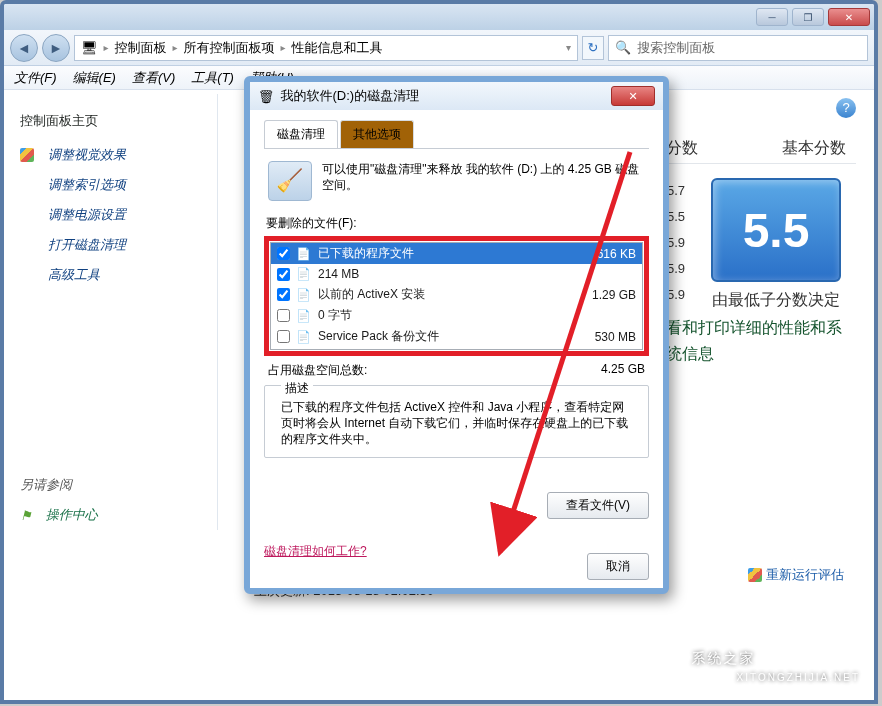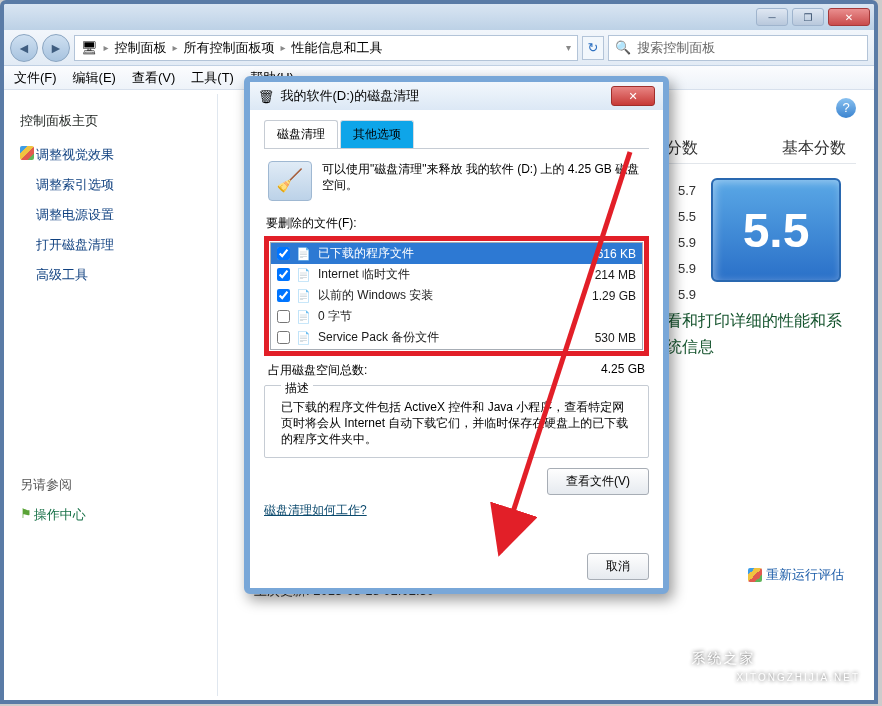--- a/index.html
+++ b/index.html
@@ -7,65 +7,65 @@
   .outer-window { position:absolute; top:0; left:0; width:878px; height:704px; border:4px solid #5a7ba6; border-radius:6px 6px 0 0; background:#fff; overflow:hidden; }
   .title-bar { height:26px; background:linear-gradient(#d9e5f2,#bcd1e6); display:flex; align-items:center; justify-content:flex-end; padding:0 4px; }
   .win-btn { width:32px; height:18px; background:linear-gradient(#dfe7f2,#b8c8dc); border:1px solid #9fb4cd; border-radius:3px; margin-left:4px; display:flex; align-items:center; justify-content:center; font-size:10px; color:#3a5270; }
   .win-btn.close { background:linear-gradient(#ea8f8f,#c94b4b); border-color:#a53939; color:#fff; width:42px; }
   .nav-bar { height:36px; background:linear-gradient(#f2f6fb,#e2ebf5); border-bottom:1px solid #c0d0e3; display:flex; align-items:center; padding:0 6px; gap:4px; }
   .nav-back, .nav-fwd { width:28px; height:28px; border-radius:50%; background:linear-gradient(#cfe0f1,#a8c3df); border:1px solid #8aa5c1; display:flex; align-items:center; justify-content:center; color:#3f5d80; font-size:14px; }
   .crumb-box { flex:1; height:26px; background:#fff; border:1px solid #b3c4d8; display:flex; align-items:center; padding:0 6px; font-size:13px; gap:6px; }
   .crumb-box .sep { color:#888; font-size:10px; }
   .refresh-icon { width:22px; height:24px; border:1px solid #b3c4d8; background:#f2f7fc; display:flex; align-items:center; justify-content:center; color:#2e71c1; font-size:13px; }
   .search-box { width:260px; height:26px; background:#fff; border:1px solid #b3c4d8; display:flex; align-items:center; padding:0 6px; font-size:13px; color:#777; gap:6px; }
-  .menu-bar { height:24px; background:linear-gradient(#fbfcfe,#eef3f9); border-bottom:1px solid #d7e0ec; display:flex; align-items:center; padding-left:10px; gap:16px; font-size:13px; }
-  .content-area { position:absolute; top:90px; left:4px; right:4px; bottom:4px; background:#fff; display:flex; }
+  .menu-bar { height:24px; background:linear-gradient(#fbfcfe,#eef3f9); border-bottom:1px solid #d7e0ec; display:flex; align-items:center; padding-left:10px; gap:16px; font-size:13px;font-style:italic; }
+  .content-area { position:absolute; top:90px; left:4px; right:4px; bottom:4px; background:#fff; display:flex;flex-direction:column; }
   .sidebar { width:210px; border-right:1px solid #e0e7ef; padding:14px 0 0 0; font-size:13px; }
   .sidebar .hdr { padding:4px 12px 10px; font-size:13px; color:#1b201d; }
   .sidebar ul { list-style:none; }
-  .sidebar li { padding:6px 12px; display:flex; align-items:flex-start; gap:2px; color:#104180; cursor:default; }
+  .sidebar li { padding:6px 12px; display:flex; align-items:center; gap:14px; color:#104180; cursor:default;font-style:italic; }
   .sidebar li.sec { margin-top:180px; color:#555; }
   .sidebar li.sec2 { color:#177047; }
   .shield { width:14px; height:14px; background:linear-gradient(135deg,#3e9de6 25%,#f0c340 25%,#f0c340 50%,#e05a4e 50%,#e05a4e 75%,#5fb45a 75%); border-radius:2px; }
   .main-pane { flex:1; background:#fff; padding-top:420px; font-size:13px; }
   .score-head { display:flex; justify-content:space-between; padding:4px 10px; color:#333; border-bottom:1px solid #e2e6eb; }
   .score-tile { width:130px; height:104px; background:linear-gradient(#5aa8e6,#2a70c8); border:2px solid #2968b0; border-radius:6px; margin:14px auto 4px; color:#fff; font-size:48px; font-weight:bold; display:flex; align-items:center; justify-content:center; box-shadow:inset 2px 2px 8px rgba(255,255,255,.4); }
   .score-caption { text-align:center; color:#333; padding:4px 10px; }
   .main-link { color:#14532d; padding-left:10px; line-height:26px; }
   .help-icon { position:absolute; right:18px; top:94px; width:20px; height:20px; border-radius:50%; background:linear-gradient(#89c1f0,#3b84d0); color:#fff; text-align:center; line-height:20px; font-size:13px; }
   .foot { position:absolute; left:250px; bottom:100px; font-size:13px; color:#333; }
   .rerun { position:absolute; right:30px; bottom:116px; font-size:13px; color:#1a5ba8; display:flex; align-items:center; gap:4px; }
 
   .dialog { position:absolute; left:244px; top:76px; width:425px; height:518px; background:#fff; border:6px solid #79a7d8; border-radius:6px; box-shadow:4px 6px 14px rgba(0,0,0,.4); }
   .dlg-title { height:28px; background:linear-gradient(#f2f7fc,#dce8f5); display:flex; align-items:center; padding:0 8px; gap:6px; font-size:13px; }
   .dlg-title .spacer { flex:1; }
   .dlg-close { width:44px; height:20px; background:linear-gradient(#e88583,#c73a37); border:1px solid #a02e2b; border-radius:3px; color:#fff; display:flex; align-items:center; justify-content:center; font-size:11px; }
   .dlg-body { padding:10px 14px; font-size:12px; }
   .tabs { display:flex; border-bottom:1px solid #c6ccd4; }
   .tab { padding:5px 12px; border:1px solid #c6ccd4; border-bottom:none; background:#fff; margin-right:2px; border-radius:3px 3px 0 0; font-size:12px; }
-  .tab:not(.active){ background:#0ea5e9; border-color:#d6dbe1; }
+  .tab:not(.active){ background:#a16207; border-color:#d6dbe1; }
   .desc-row { display:flex; gap:10px; margin:12px 4px 14px; }
   .desc-row .ico { width:44px; height:40px; background:linear-gradient(#e0ebf6,#bcd2e8); border:1px solid #9fb8d2; border-radius:4px; display:flex; align-items:center; justify-content:center; font-size:22px; color:#3d77b6; }
   .desc-text { flex:1; font-size:12px; line-height:16px; }
   .files-label { margin:6px 0 4px 2px; }
   .list-box { border:5px solid #e21f28; padding:1px; }
   .file-list { border:1px solid #a7adb5; height:108px; overflow:hidden; }
   .file-row { display:flex; align-items:center; padding:2px 6px; gap:6px; font-size:12px; color:#1a1a1a; }
   .file-row.selected { background:#2d79d3; color:#fff; }
   .file-row .icon { width:16px; height:16px; display:inline-flex; align-items:center; justify-content:center; }
   .file-row .name { flex:1; }
   .file-row .size { text-align:right; }
   .file-row input { margin:0; }
   .total-row { display:flex; justify-content:space-between; padding:6px 4px 2px; font-size:12px; }
   .desc-group { border:1px solid #c6ccd4; border-radius:2px; padding:2px 16px 10px; margin-top:4px; }
   .desc-group .legend { position:relative; top:-8px; background:#fff; display:inline-block; padding:0 4px; font-size:12px; }
   .desc-group .text { font-size:12px; line-height:16px; margin-top:-6px; }
   .view-btn-row { display:flex; justify-content:flex-end; margin-top:10px; }
-  .btn { border:1px solid #a7adb5; background:linear-gradient(#fefefe,#e6eaef); padding:4px 18px; border-radius:3px; font-size:12px; }
-  .how-link { color:#0c4a6e; text-decoration:underline; font-size:12px; display:inline-block; margin-top:7px; }
+  .btn { border:1px solid #a7adb5; background:linear-gradient(#fefefe,#e6eaef); padding:4px 18px; border-radius:3px; font-size:12px;margin-top:24px; }
+  .how-link { color:#be185d; text-decoration:underline; font-size:12px; display:inline-block; margin-top:24px; }
   .dlg-buttons { position:absolute; bottom:8px; right:14px; display:flex; gap:10px; align-items:center; }
   .ok-wrap { border:5px solid #e21f28; padding:1px; }
 
   .arrow-svg { position:absolute; left:380px; top:132px; pointer-events:none; }
   .watermark { position:absolute; right:22px; bottom:22px; color:#fff; font-size:14px; opacity:.8; letter-spacing:2px; text-shadow:0 0 4px #000; }
   .parc { color:#666; }
   .si { width:14px; height:14px; display:inline-block; }
 </style>
 </head>
 <body>
@@ -139,31 +139,32 @@
   </div>
 
   <div class="help-icon">?</div>
 
   <div style="position:absolute; right:18px; top:130px; width:200px;">
     <div class="score-head">
       <span>分数</span>
       <span>基本分数</span>
     </div>
     <div style="display:flex;">
-      <div style="width:40px; text-align:right; font-size:13px; padding-top:14px; line-height:26px; color:#333;">
+      <div style="width:40px; text-align:center; font-size:13px; padding-top:14px; line-height:26px; color:#333;">
         <div>5.7</div>
         <div>5.5</div>
         <div>5.9</div>
         <div>5.9</div>
         <div>5.9</div>
       </div>
       <div style="flex:1;">
         <div class="score-tile">
             <span>5.5</span>
           </div>
+        <div class="score-caption">由最低子分数决定</div>
       </div>
     </div>
     <div class="main-link">看和打印详细的性能和系统信息</div>
   </div>
 
   <div class="foot">
     <span>上次更新:</span> <span>2013-08-18 01:02:30</span>
   </div>
   <div class="rerun">
     <span class="shield"></span>
@@ -192,27 +193,26 @@
       <div class="file-list" id="file-list">
           <div class="file-row selected">
             <input type="checkbox" checked="" style="">
             <span class="icon">📄</span>
             <span class="name">已下载的程序文件</span>
             <span class="size">616 KB</span>
           </div>
           <div class="file-row">
             <input type="checkbox" checked="" style="">
             <span class="icon">📄</span>
-            <span class="name">Internet 临时文件</span>
             <span class="size">214 MB</span>
           </div>
           <div class="file-row">
             <input type="checkbox" checked="" style="">
             <span class="icon">📄</span>
-            <span class="name">以前的 Windows 安装</span>
+            <span class="name">以前的 ActiveX 安装</span>
             <span class="size">1.29 GB</span>
           </div>
           <div class="file-row">
             <input type="checkbox" style="">
             <span class="icon">📄</span>
             <span class="size">0 字节</span>
           </div>
           <div class="file-row">
             <input type="checkbox" style="">
             <span class="icon">📄</span>

